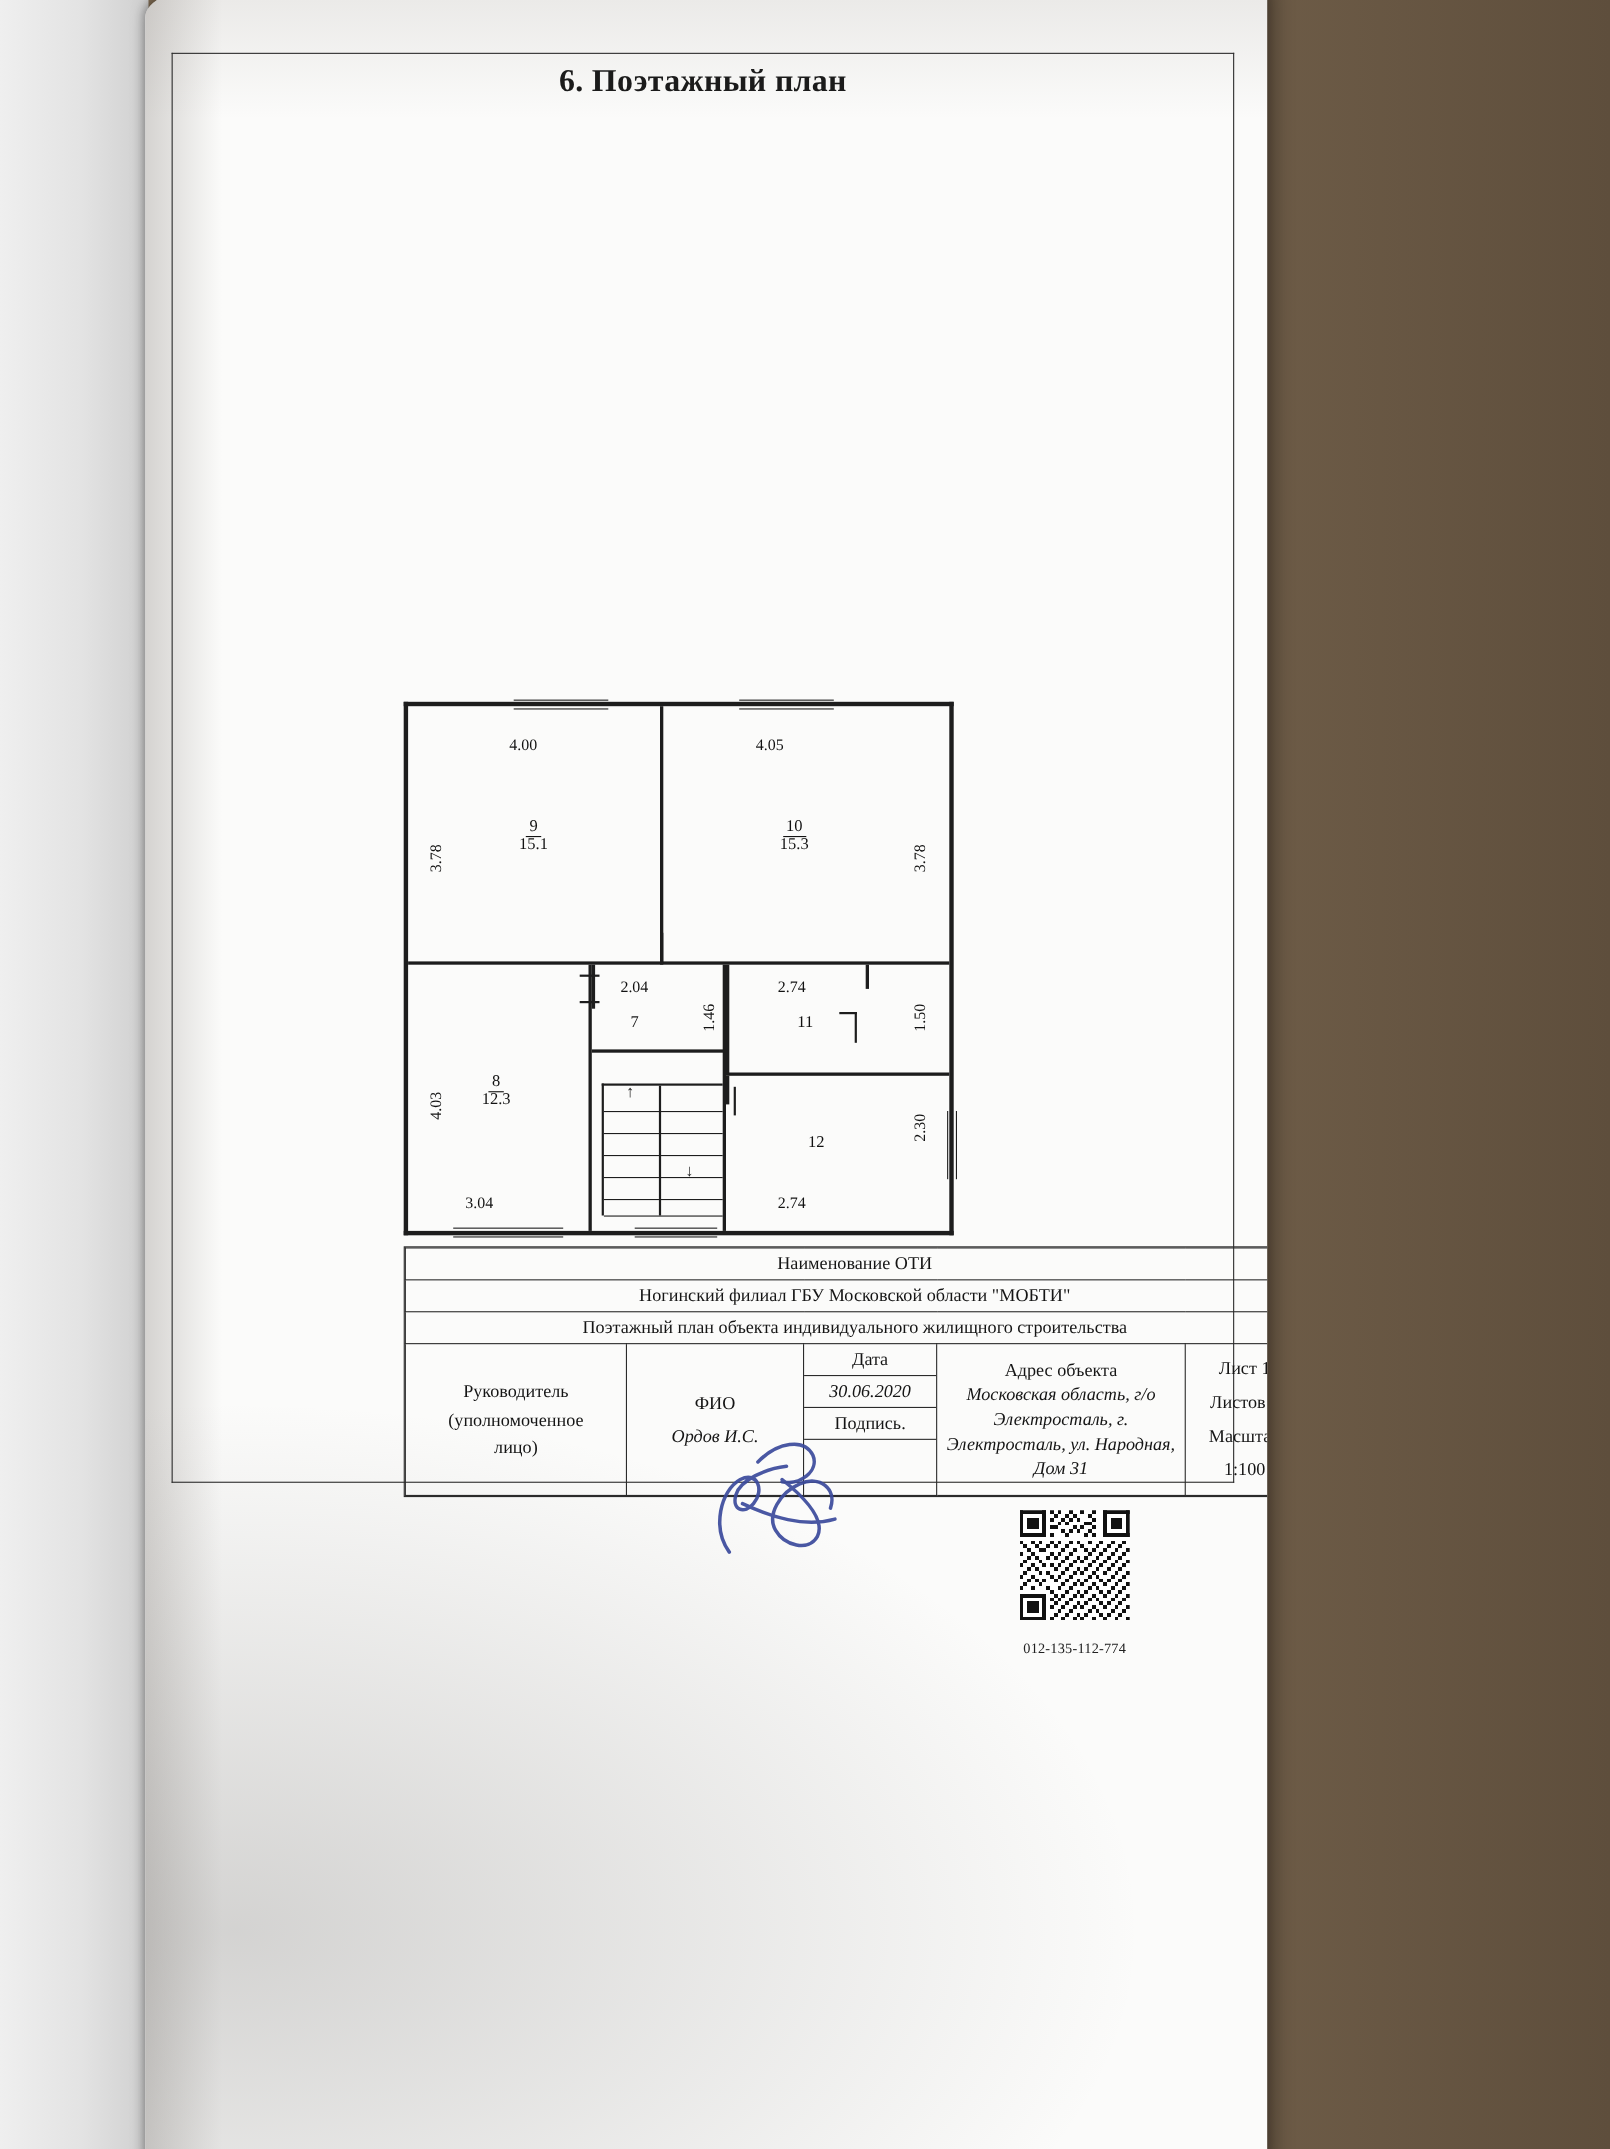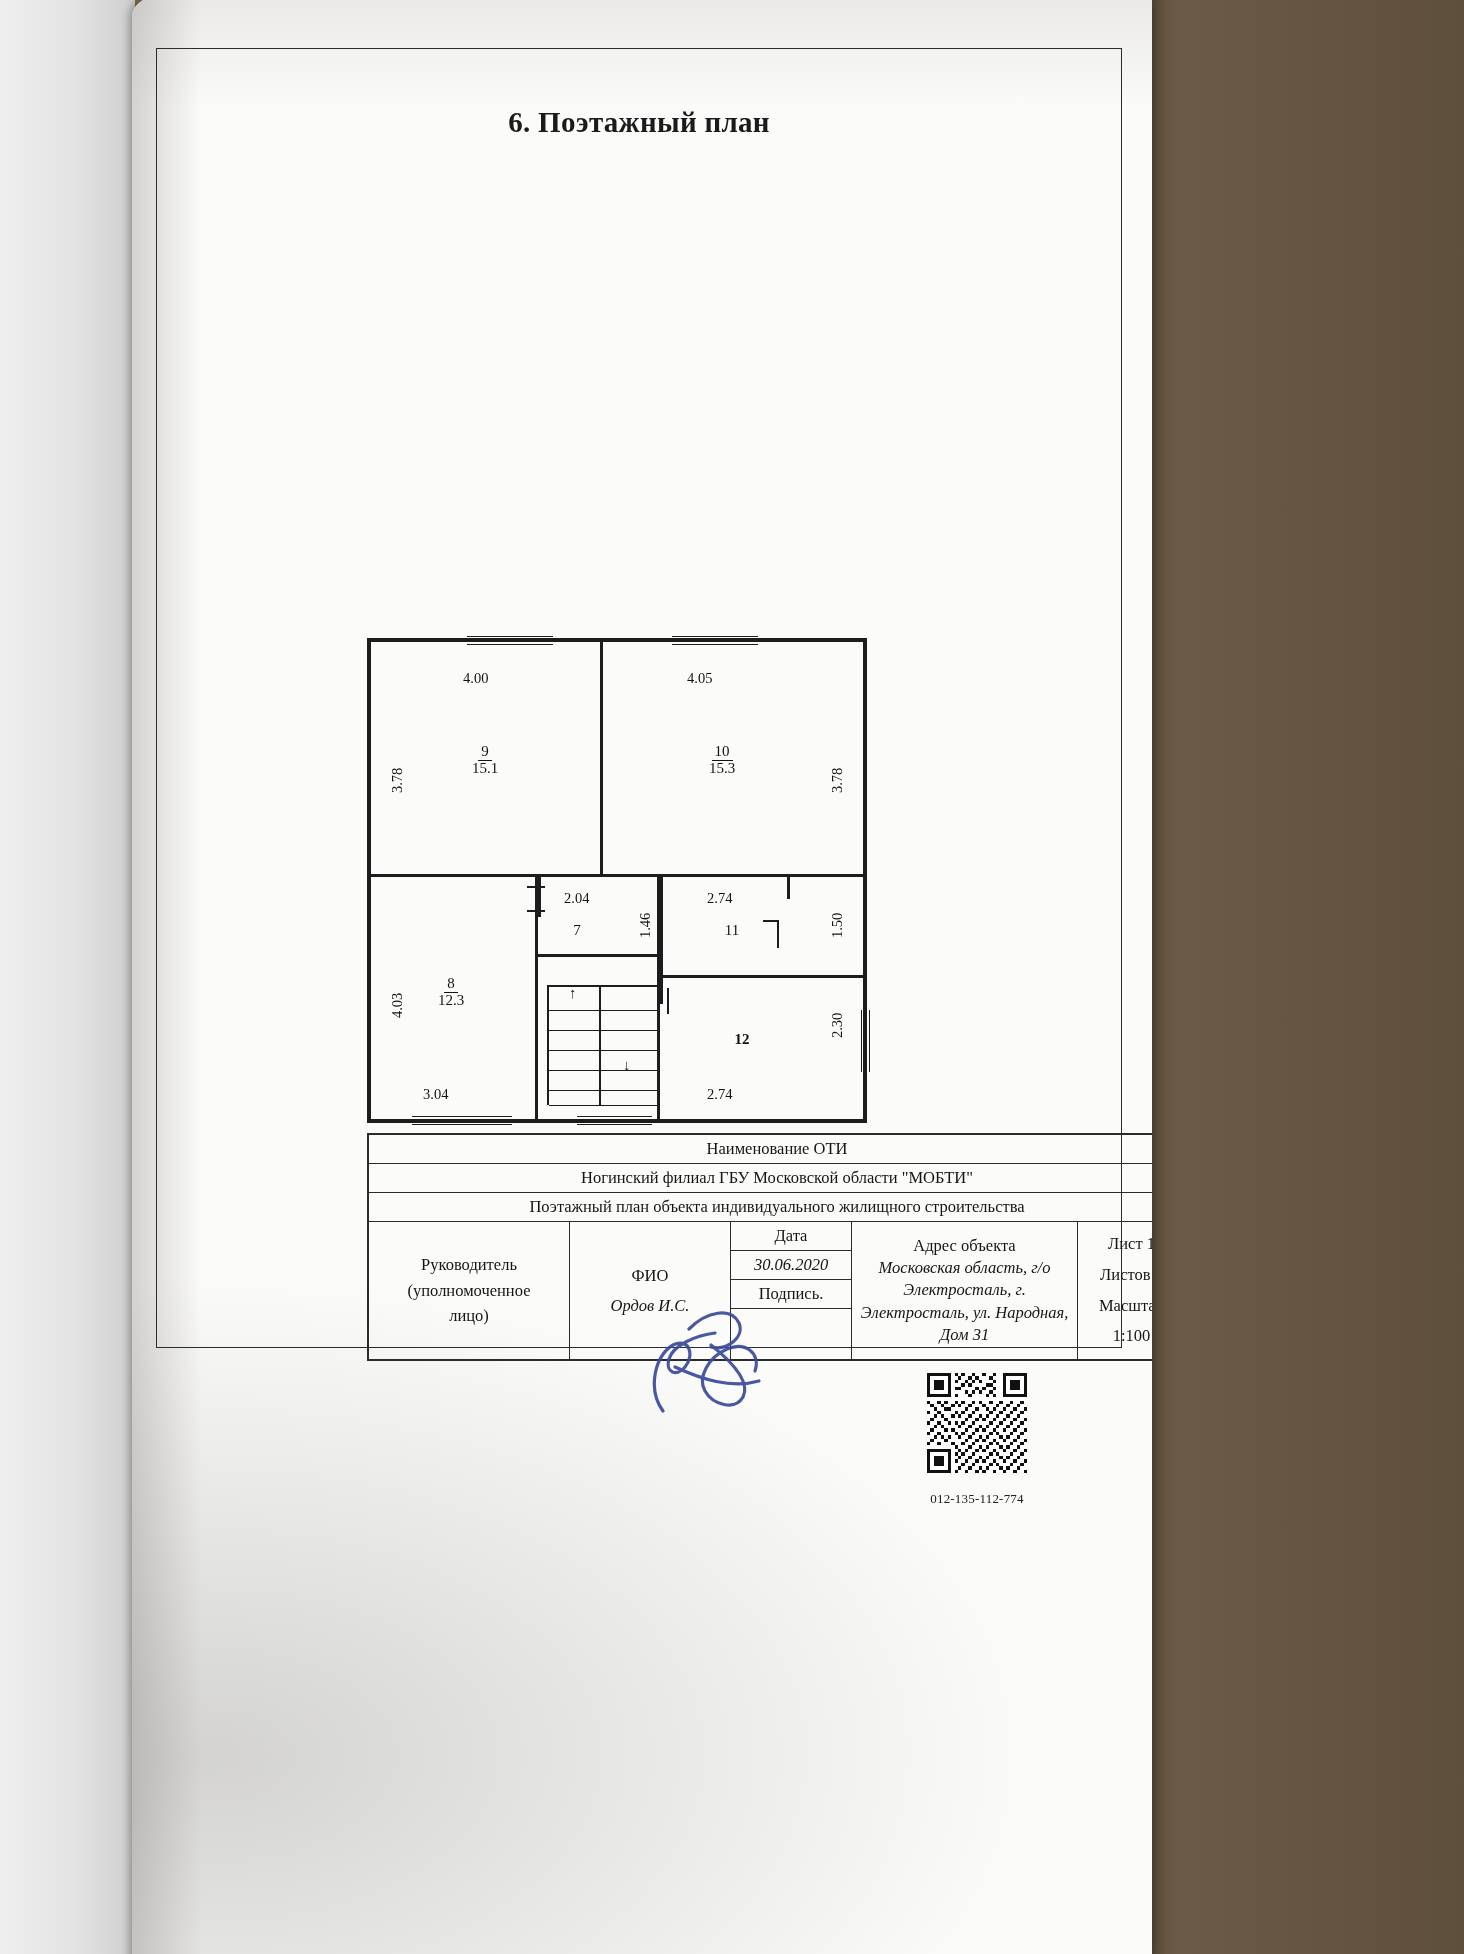--- a/index.html
+++ b/index.html
@@ -77,21 +77,20 @@
 
   #doc-title {
     position: absolute;
     left: 0; right: 0;
     top: 10px;
     text-align: center;
     font-size: 29px;
     font-weight: bold;
     letter-spacing: .3px;
     color:#1b1b1b;
-    margin-top:48px;
   }
 
   #floor-label {
     position: absolute;
     left: 0; right: 0;
     top: 392px;
     text-align: center;
     font-style: italic;
     font-size: 17px;
     color:#1b1b1b;
@@ -259,21 +258,21 @@
       <div class="room-txt" style="left:44px; top:338px; width:80px;">
         <span class="room-num">8</span><br>
         <span>12.3</span>
       </div>
       <div class="room-txt" style="left:190px; top:285px; width:40px;">
         <span>7</span>
       </div>
       <div class="room-txt" style="left:345px; top:285px; width:40px;">
         <span>11</span>
       </div>
-      <div class="room-txt" style="left:355px; top:394px; width:40px;font-weight:bold;">
+      <div class="room-txt" style="left:355px; top:394px; width:40px;">
         <span>12</span>
       </div>
 
       <div class="dim" style="left:96px; top:32px;">4.00</div>
       <div class="dim v" style="left:22px; top:155px;">3.78</div>
       <div class="dim" style="left:320px; top:32px;">4.05</div>
       <div class="dim v" style="left:462px; top:155px;">3.78</div>
 
       <div class="dim" style="left:197px; top:252px;">2.04</div>
       <div class="dim v" style="left:270px; top:300px;">1.46</div>

